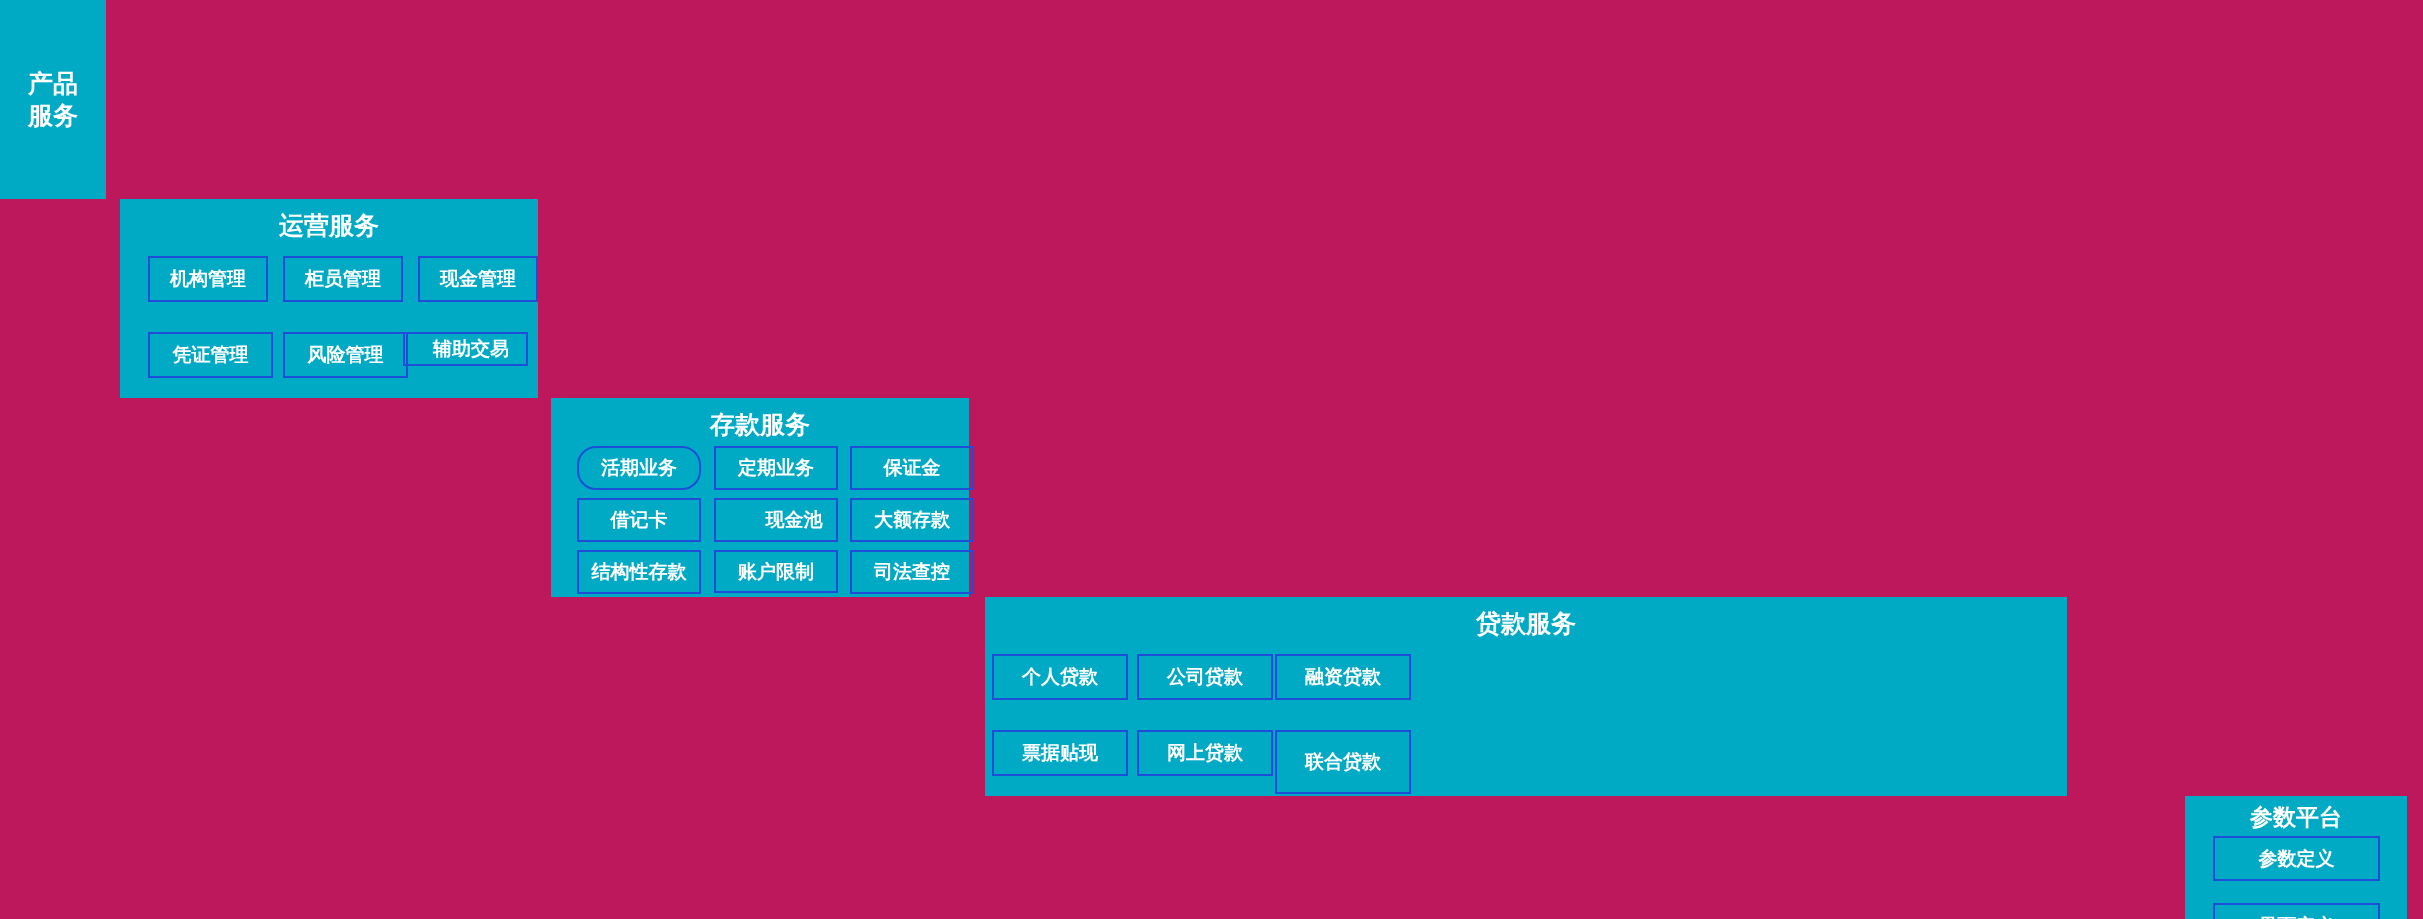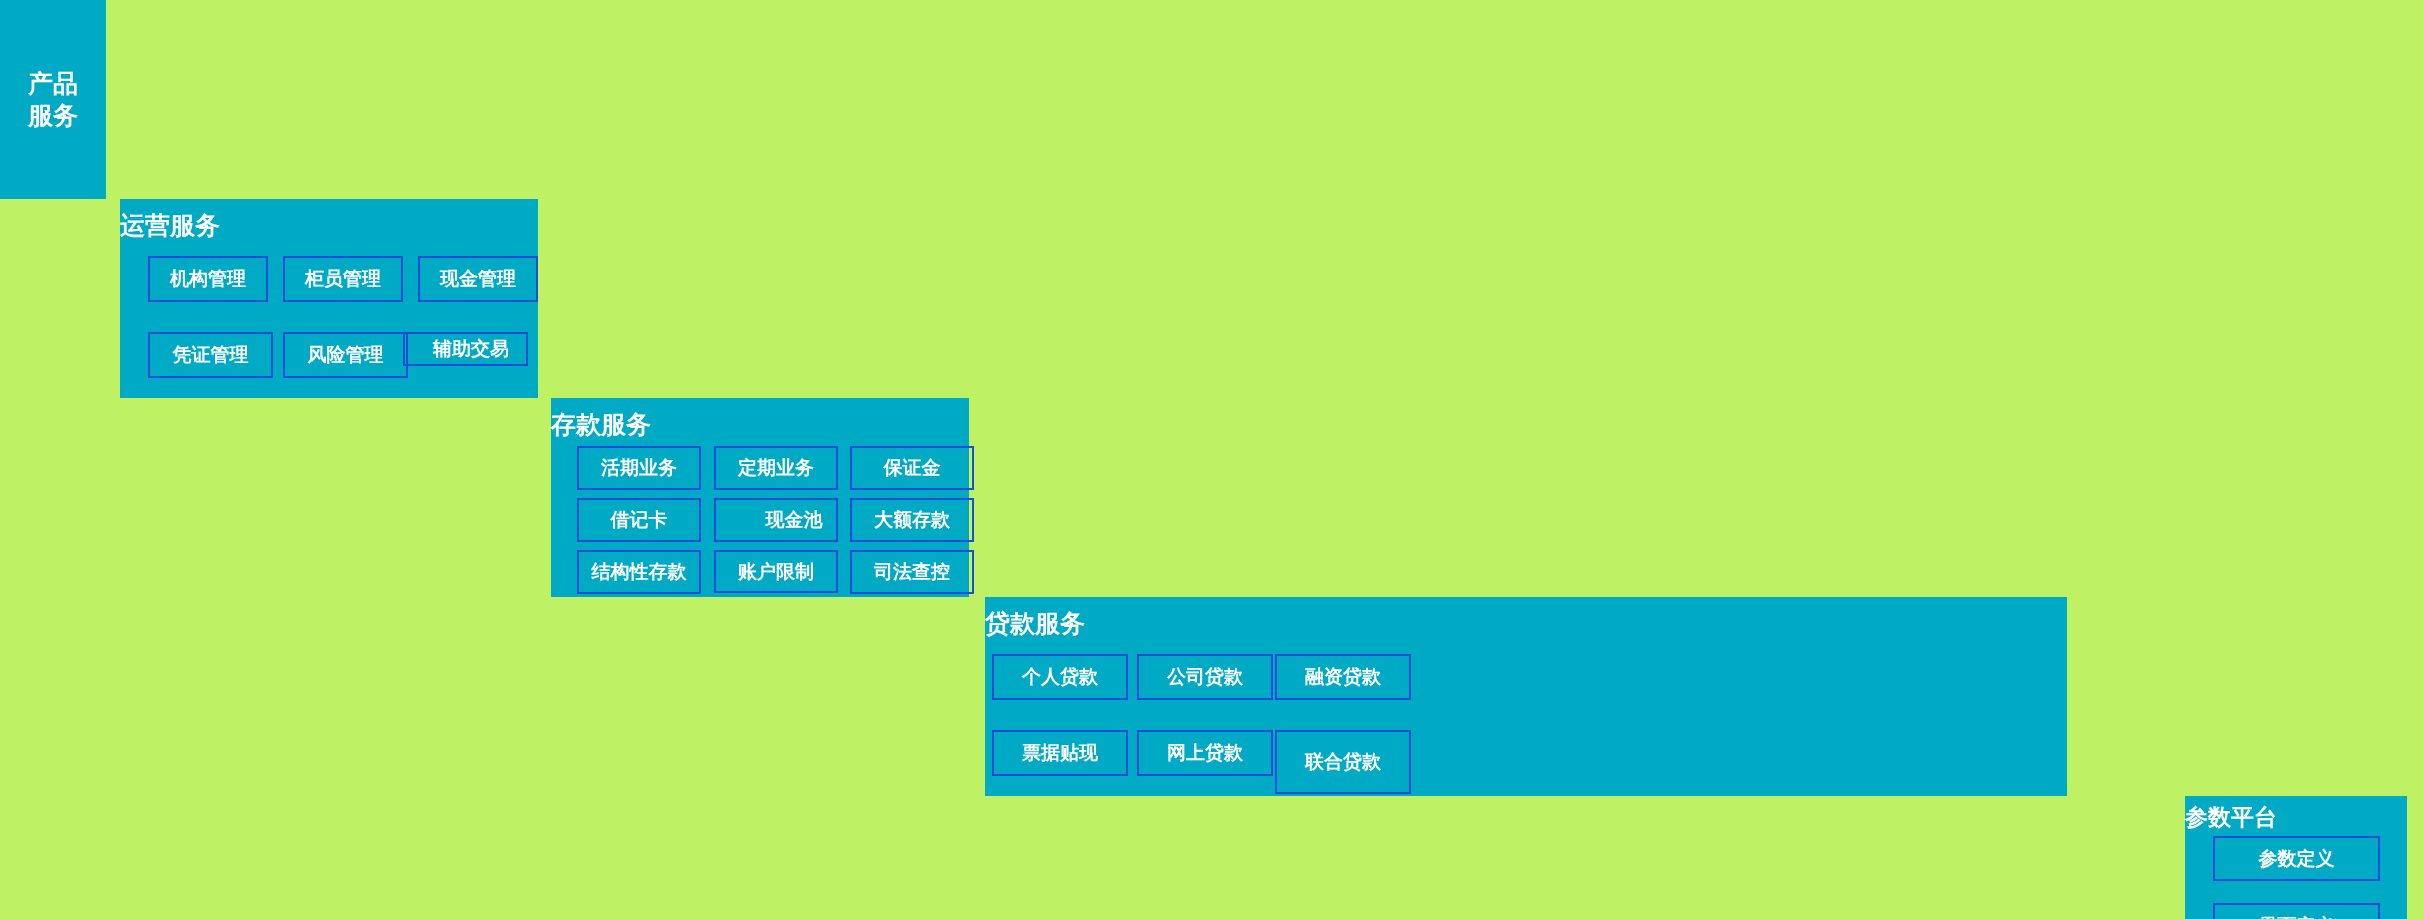--- a/index.html
+++ b/index.html
@@ -7,21 +7,21 @@
     width: 2423px;
     height: 919px;
     background: #ffffff;
     font-family: "Liberation Sans", "DejaVu Sans", sans-serif;
     overflow: hidden;
   }
   .page {
     position: relative;
     width: 2423px;
     height: 919px;
-    background: #bef264;
+    background: #be185d;
   }
 
   .rail {
     background: #00A9C4;
     color: #ffffff;
     display: flex;
     align-items: center;
     justify-content: center;
     text-align: center;
     font-weight: bold;
@@ -31,20 +31,21 @@
 
   .panel {
     background: #00A9C4;
     position: relative;
   }
 
   .panel-title {
     color: #ffffff;
     font-weight: bold;
     font-size: 25px;
+    text-align: center;
     width: 100%;
     position: absolute;
     top: 10px;
     left: 0;
   }
 
   .cell {
     border: 2px solid #1d4ed8;
     color: #ffffff;
     font-weight: bold;
@@ -69,21 +70,21 @@
     <div class="cell" style="left:28px; top:57px; width:120px; height:46px;">机构管理</div>
     <div class="cell" style="left:163px; top:57px; width:120px; height:46px;">柜员管理</div>
     <div class="cell" style="left:298px; top:57px; width:120px; height:46px;">现金管理</div>
     <div class="cell" style="left:28px; top:133px; width:125px; height:46px;">凭证管理</div>
     <div class="cell" style="left:163px; top:133px; width:125px; height:46px;">风险管理</div>
     <div class="cell" style="left:283px; top:133px; width:125px; height:34px;padding-left:11px;">辅助交易</div>
   </div>
 
   <div class="panel" style="left:551px; top:0px; width:418px; height:199px;">
     <div class="panel-title">存款服务</div>
-    <div class="cell" style="left:26px; top:48px; width:124px; height:44px;">活期业务</div>
+    <div class="cell" style="left:26px; top:48px; width:124px; height:44px;border-radius:19px;">活期业务</div>
     <div class="cell" style="left:163px; top:48px; width:124px; height:44px;">定期业务</div>
     <div class="cell" style="left:299px; top:48px; width:124px; height:44px;">保证金</div>
     <div class="cell" style="left:26px; top:100px; width:124px; height:44px;">借记卡</div>
     <div class="cell" style="left:163px; top:100px; width:124px; height:44px;padding-left:36px;">现金池</div>
     <div class="cell" style="left:299px; top:100px; width:124px; height:44px;">大额存款</div>
     <div class="cell" style="left:26px; top:152px; width:124px; height:44px;">结构性存款</div>
     <div class="cell" style="left:163px; top:152px; width:124px; height:43px;">账户限制</div>
     <div class="cell" style="left:299px; top:152px; width:124px; height:44px;">司法查控</div>
   </div>
 

